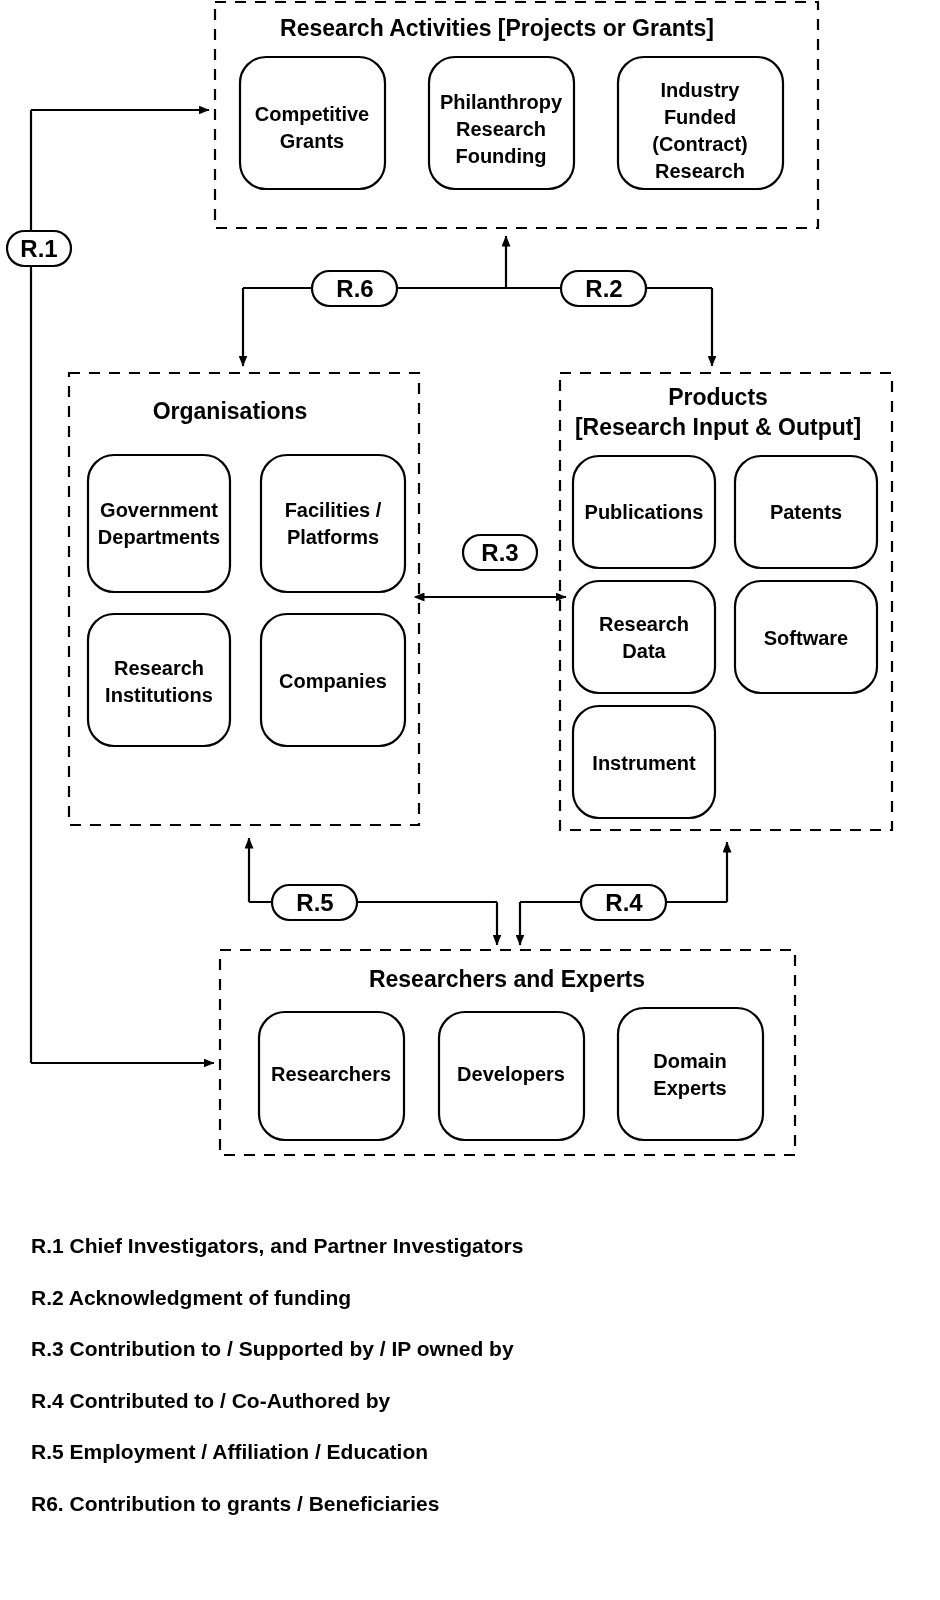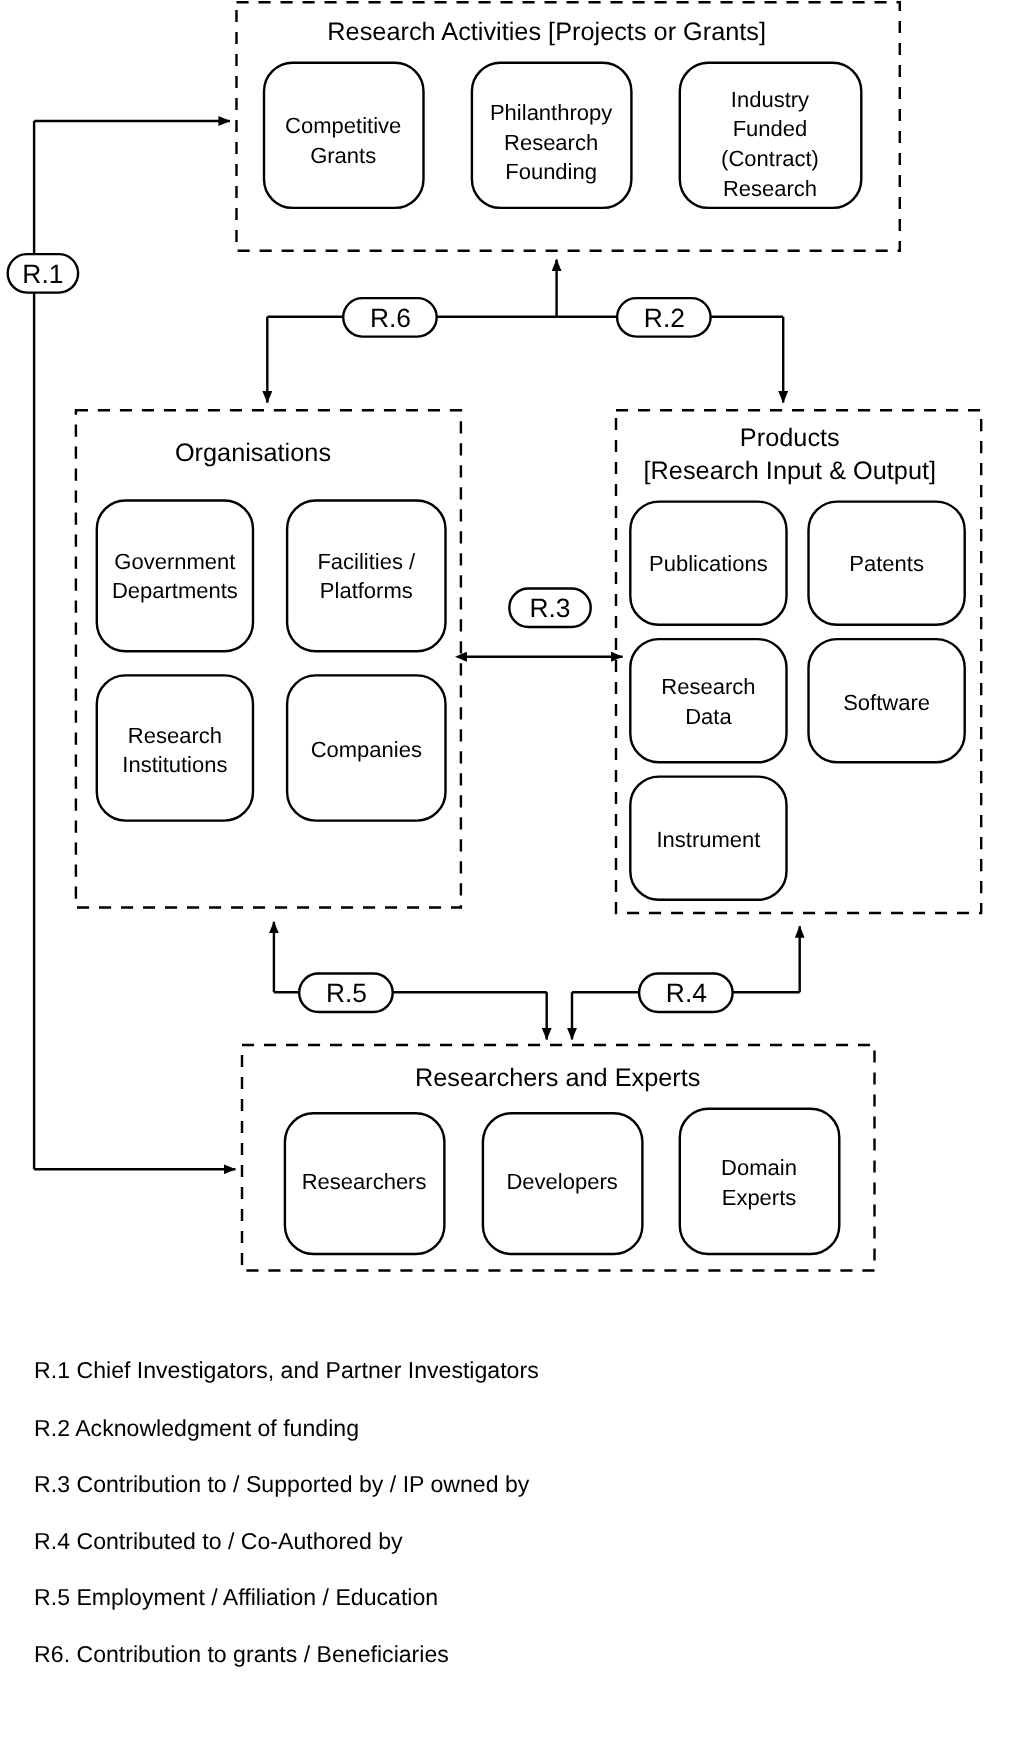--- a/index.html
+++ b/index.html
@@ -14,20 +14,21 @@
     color: #000000;
     overflow: hidden;
     position: relative;
   }
   #diagram-root {
     position: absolute;
     left: 0;
     top: 0;
     width: 940px;
     height: 1600px;
+    font-weight: bold;
   }
   svg.diagram {
     display: block;
     width: 940px;
     height: 1600px;
   }
   .group-box {
     fill: none;
     stroke: #000000;
     stroke-width: 2.2;

